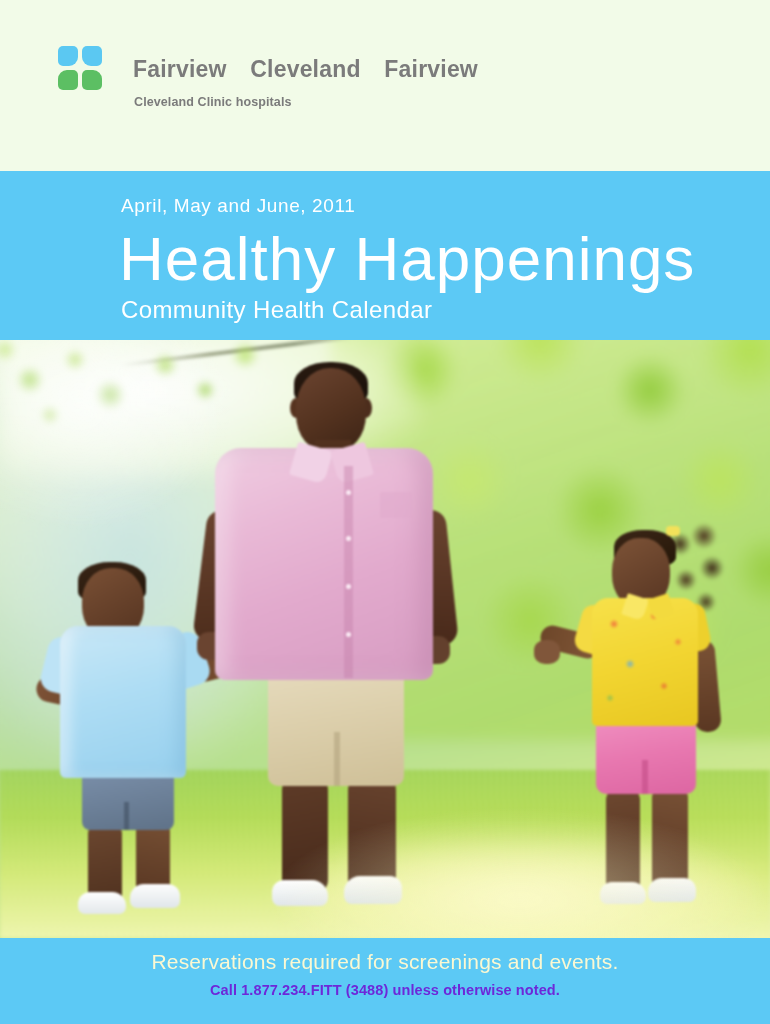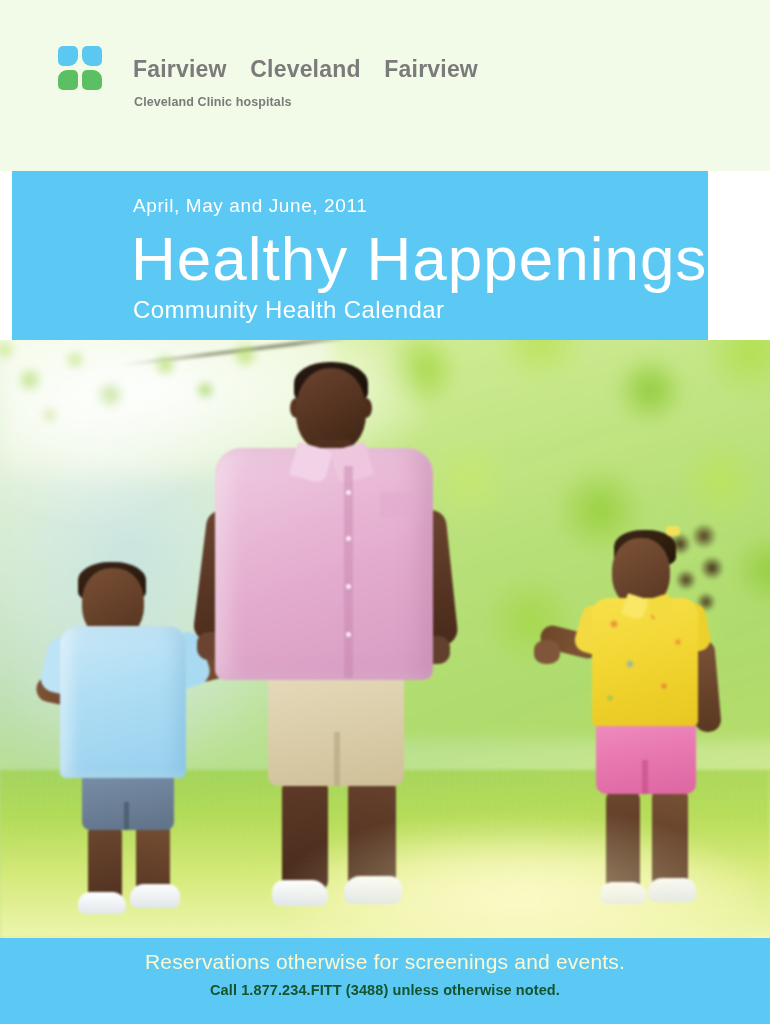--- a/index.html
+++ b/index.html
@@ -41,22 +41,22 @@
   .brand-names span { margin-right:17px;margin-top:36px; }
   .brand-names span:last-child { margin-right:0; }
   .brand-sub {
     position:absolute; left:134px; top:95px;
     font-size:12.5px; font-weight:bold; color:#7b7b7b;
     letter-spacing:0.1px; white-space:nowrap;
   }
 
   
   .title-band {
-    position:absolute; left:12px; top:171px;
-    width:696px; height:169px;
+    position:absolute; left:0; top:171px;
+    width:770px; height:169px;
     background:#5cc9f5;
   }
   .band-date {
     position:absolute; left:121px; top:24px;
     font-size:19px; color:#ffffff; font-weight:400;
     letter-spacing:0.6px; white-space:nowrap;
   }
   .band-title {
     position:absolute; left:119px; top:52px;
     font-size:62px; color:#ffffff; font-weight:300;
@@ -371,21 +371,21 @@
     width:770px; height:86px;
     background:#5cc9f5;
   }
   .footer-line1 {
     position:absolute; left:0; top:12px; width:770px;
     text-align:center; font-size:21px; color:#fbf8d2;
     font-weight:400; letter-spacing:0.2px;
   }
   .footer-line2 {
     position:absolute; left:0; top:44px; width:770px;
-    text-align:center; font-size:14.5px; color:#14532d;
+    text-align:center; font-size:14.5px; color:#6d28d9;
     font-weight:bold; letter-spacing:0.1px;
   }
 </style>
 </head>
 <body>
 
 <div class="page">
 
   <div class="header">
 
@@ -478,17 +478,17 @@
     <div class="ph man-btn b2"></div>
     <div class="ph man-btn b3"></div>
     <div class="ph man-btn b4"></div>
     <div class="ph man-pocket"></div>
 
     <div class="ph photo-blur-veil"></div>
     <div class="ph photo-soft"></div>
   </div>
 
   <div class="footer">
-    <div class="footer-line1">Reservations otherwise for screenings and events.</div>
+    <div class="footer-line1">Reservations required for screenings and events.</div>
     <div class="footer-line2">Call 1.877.234.FITT (3488) unless otherwise noted.</div>
   </div>
 
 </div>
 
 </body></html>

